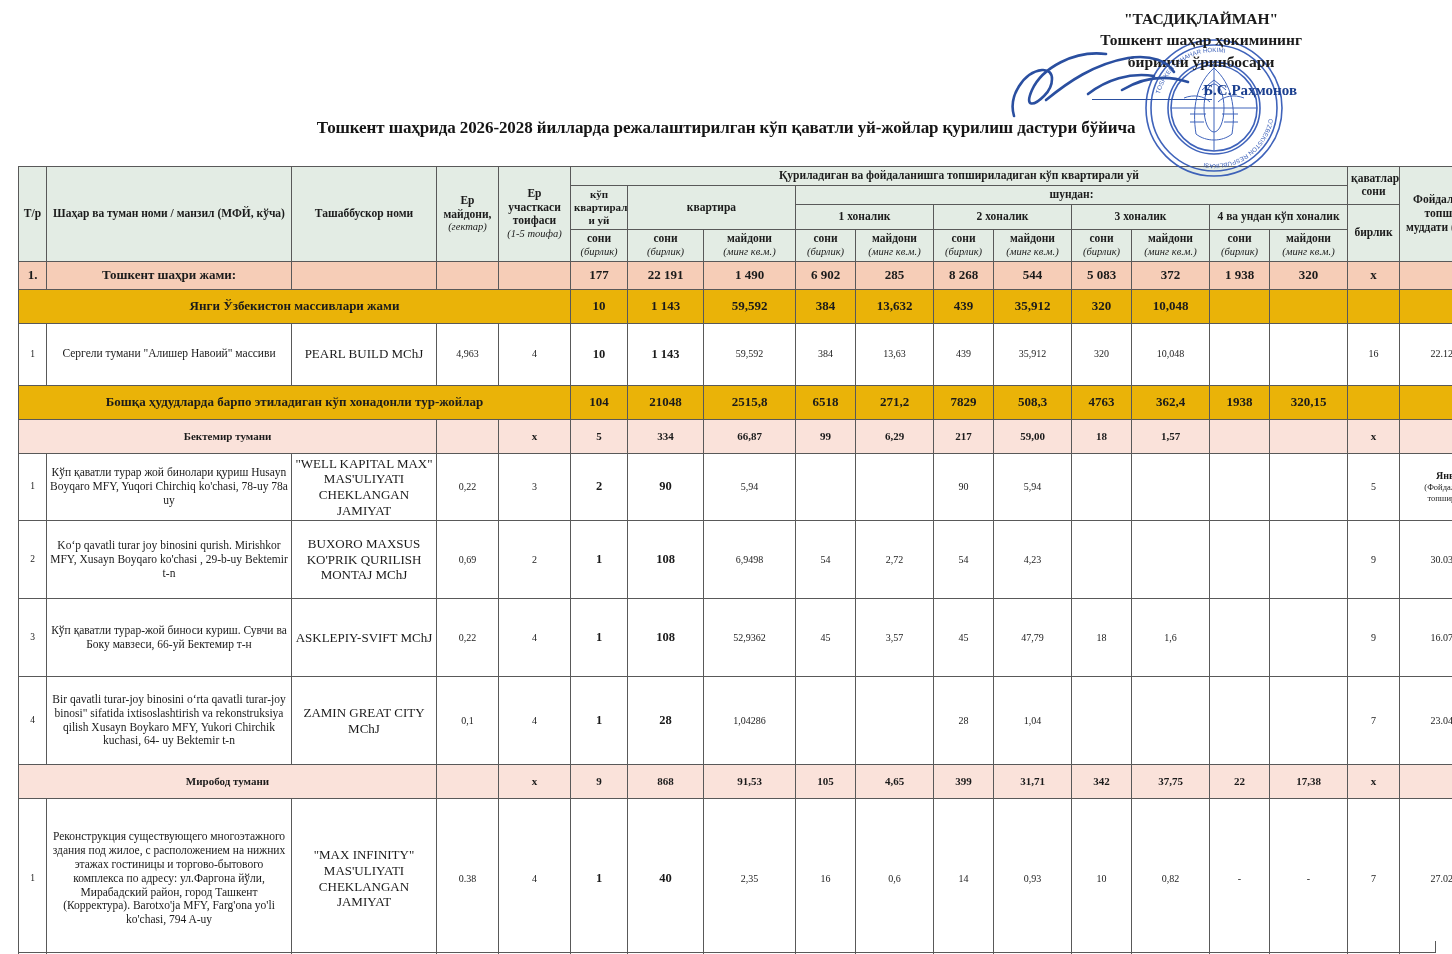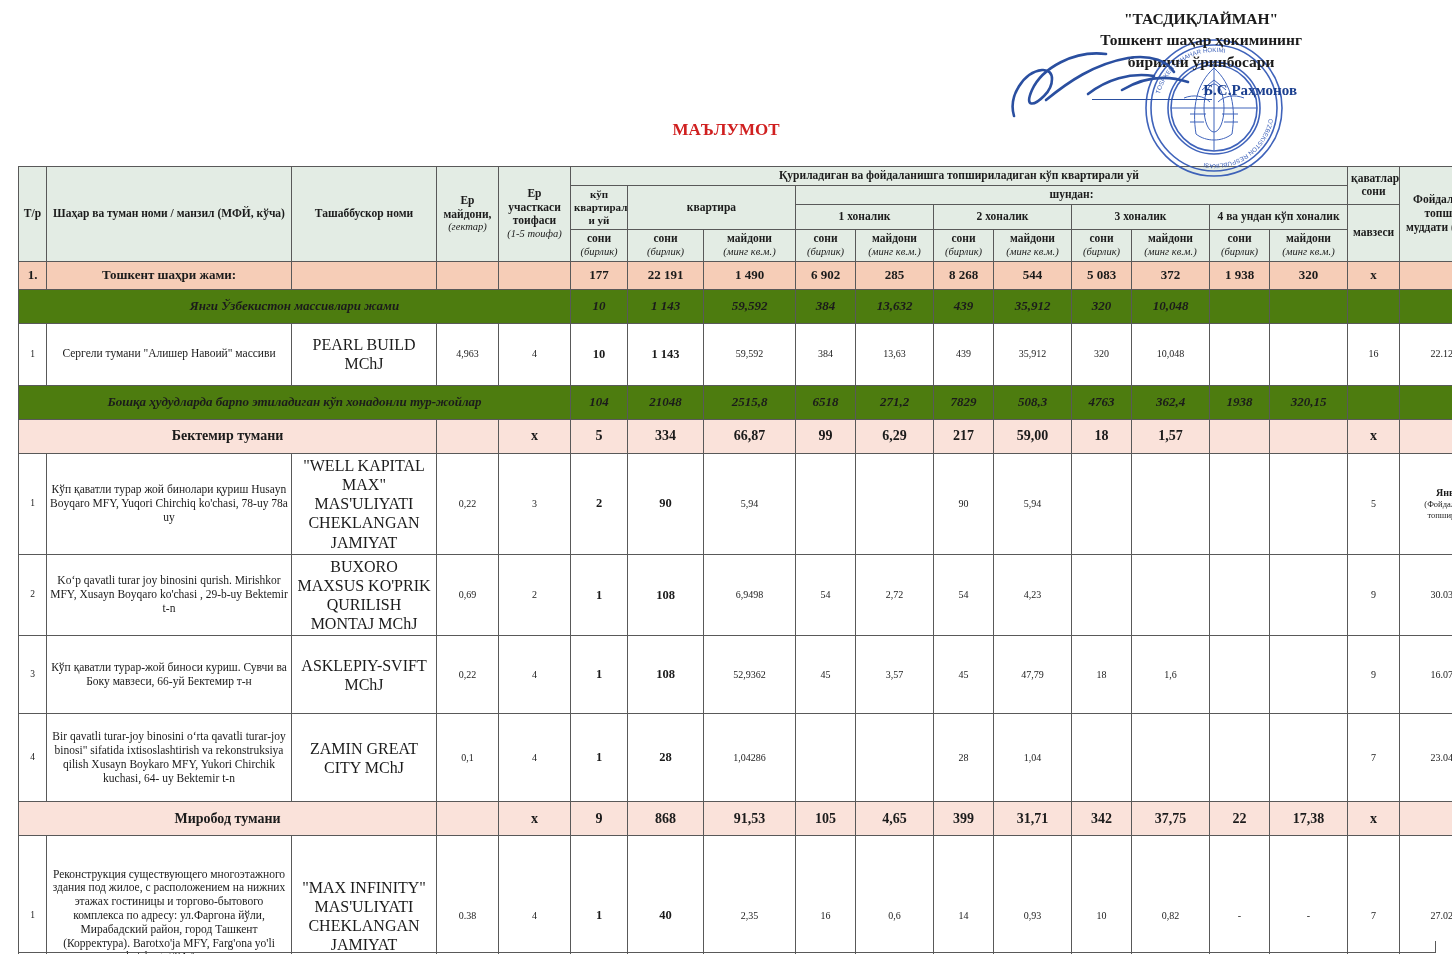--- a/index.html
+++ b/index.html
@@ -127,38 +127,37 @@
   }
   thead th.small { font-size: 11px; margin-left: 26px; }
 
   
   tr.total-row td {
     background: #f6cdb7;
     font-weight: bold;
     font-size: 13px;
   }
   tr.sub-total-row td {
-    background: #4d7c0f;
+    background: #eab308;
     font-weight: bold;
     font-size: 13px;
-    font-style: italic;
   }
   tr.district-row td {
     background: #fae2da;
     font-weight: bold;
-    font-size: 14px;
+    font-size: 11px;
   }
   td.name-cell {
     text-align: center;
     font-size: 11.5px;
     line-height: 1.28;
     padding: 5px 6px;
   }
   td.initiator {
-    font-size: 16px;
+    font-size: 13px;
     line-height: 1.3;
   }
   td.num { font-size: 10px; }
   td.bold-num { font-weight: bold; font-size: 12.5px; }
   td.idx { font-size: 9.5px; }
   td.date { font-size: 10px; }
   td.date b { font-size: 10px; }
   td.date .sub {
     display: block;
     font-size: 8.5px;
@@ -217,21 +216,21 @@
     <path d="M44 58 C66 40 92 22 126 16 C150 12 166 20 172 30"></path>
     <path d="M86 52 C104 38 128 30 152 34"></path>
     <path d="M120 48 C140 36 162 32 186 40"></path>
   </g>
 </svg>
 
 <div class="sig-rule"></div>
 <div class="sig-name">Б.С.Раҳмонов</div>
 
 <div class="doc-title">
-  <div class="t2">МАЪЛУМОТ</div>
+  <div class="t1">Тошкент шаҳрида 2026-2028 йилларда режалаштирилган кўп қаватли уй-жойлар қурилиш дастури бўйича</div>
 </div>
 
 <div class="sheet">
   <table class="grid">
     <colgroup>
       <col style="width:28px">
         <col style="width:245px">
         <col style="width:145px">
       <col style="width:62px">
         <col style="width:72px">
@@ -269,21 +268,21 @@
       <tr>
         <th rowspan="2" class="small">кўп квартирал и уй</th>
         <th colspan="2" rowspan="2">квартира</th>
         <th colspan="8">шундан:</th>
       </tr>
       <tr>
         <th colspan="2">1 хоналик</th>
         <th colspan="2">2 хоналик</th>
         <th colspan="2">3 хоналик</th>
         <th colspan="2">4 ва ундан кўп хоналик</th>
-        <th rowspan="2">мавзеси</th>
+        <th rowspan="2">бирлик</th>
       </tr>
       <tr>
         <th>
           <span>сони</span>
           <span class="it">(бирлик)</span>
         </th>
         <th>
           <span>сони</span>
           <span class="it">(бирлик)</span>
         </th>

